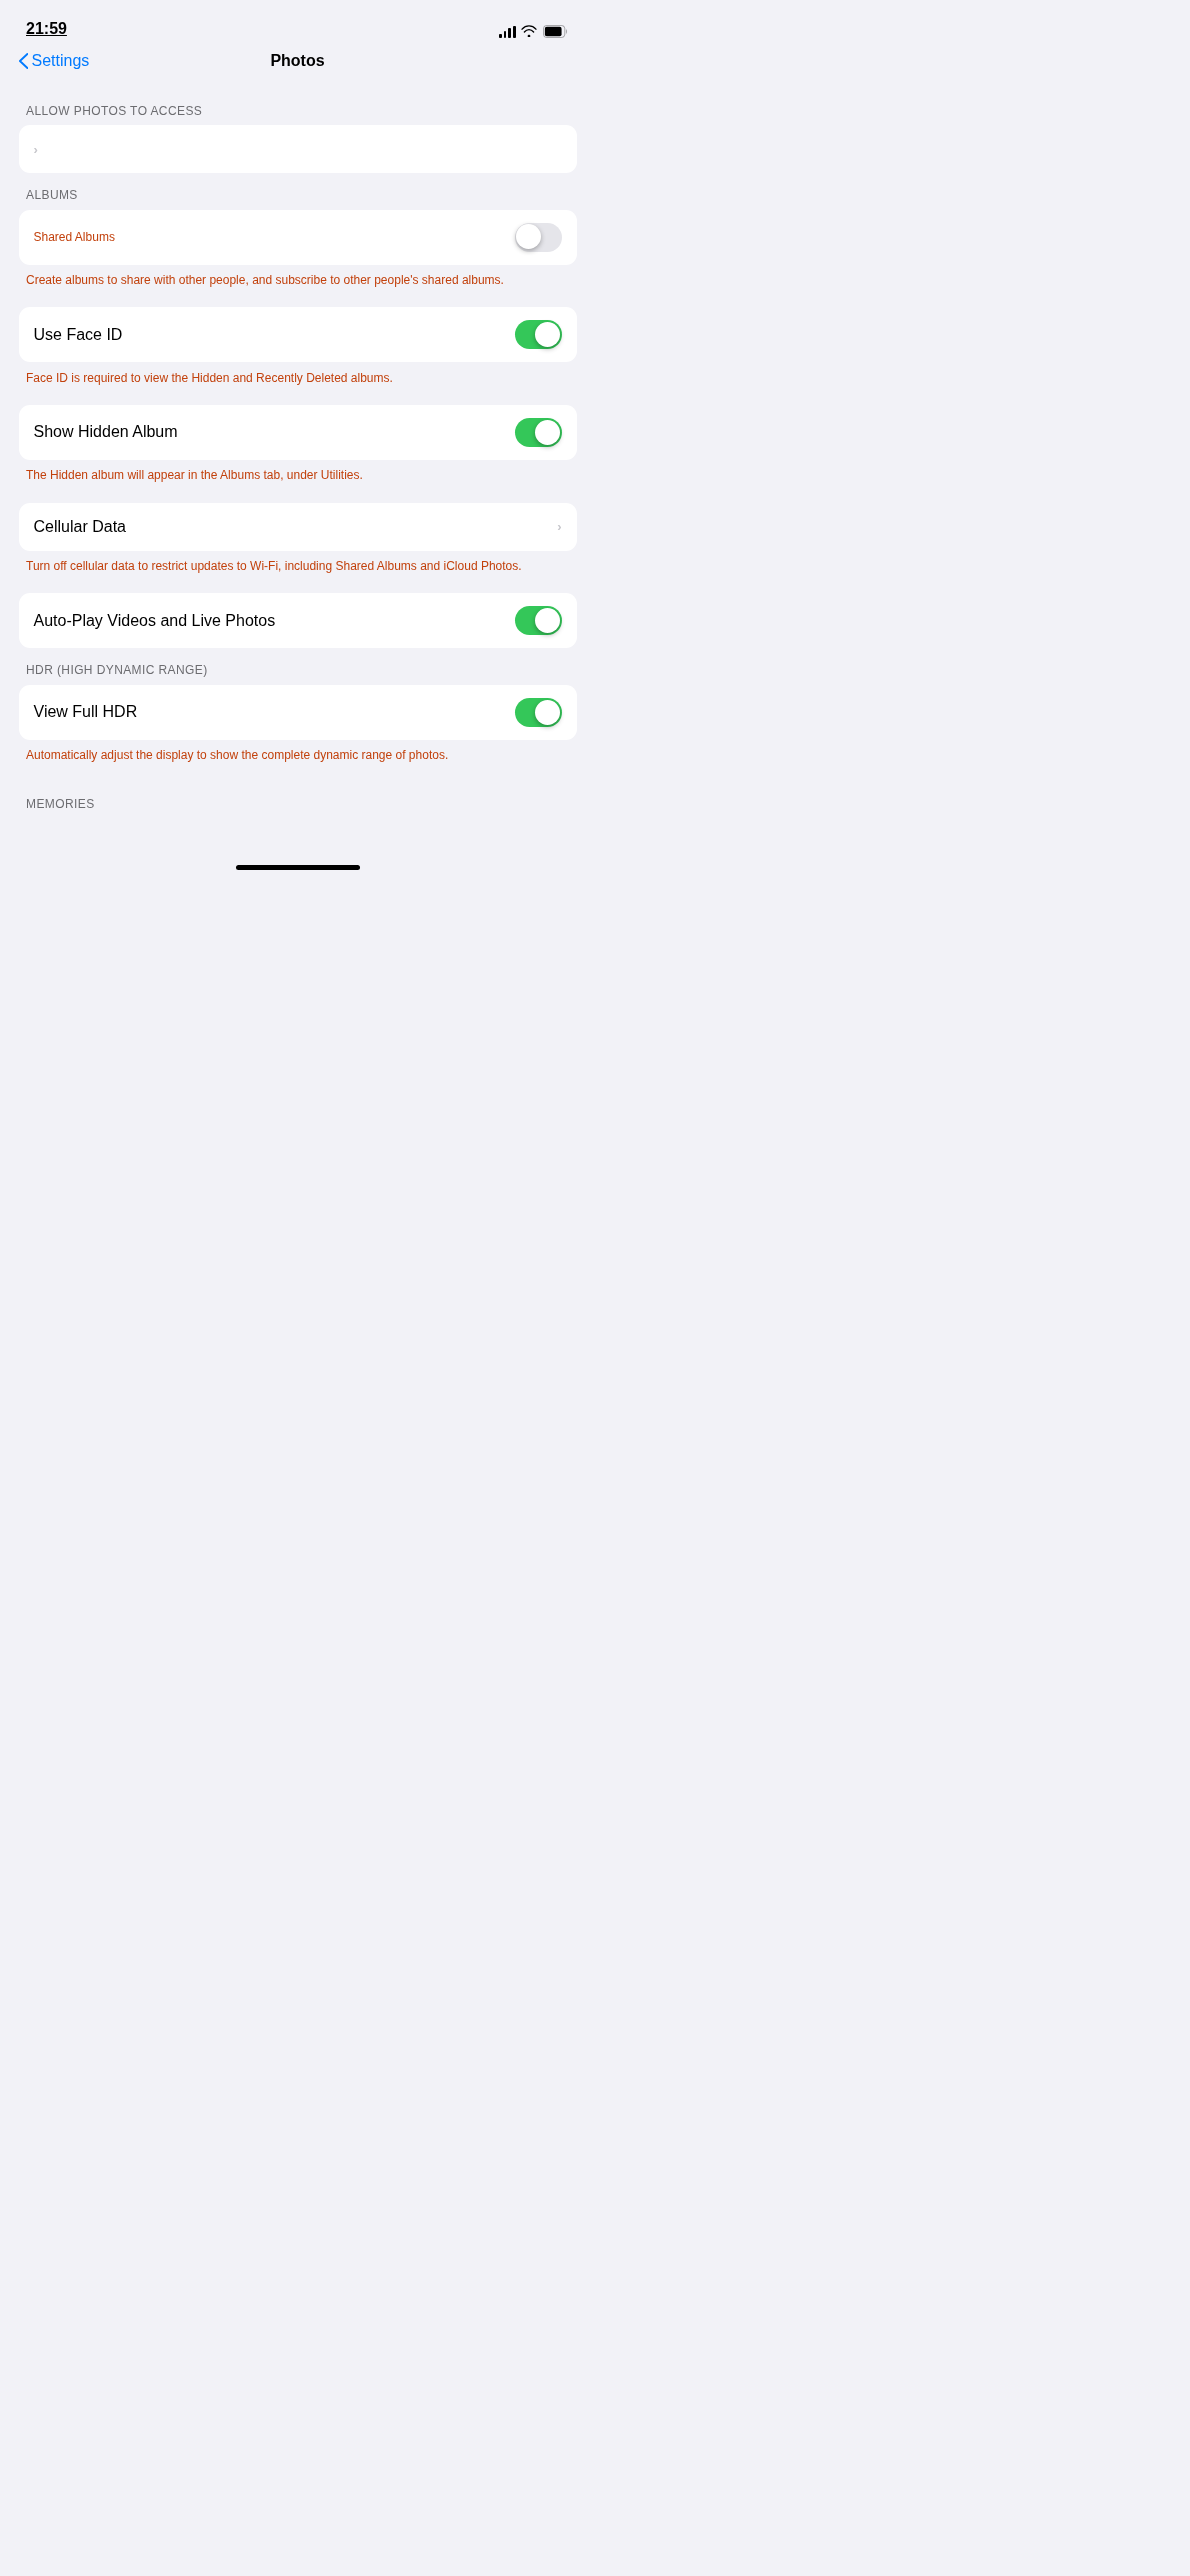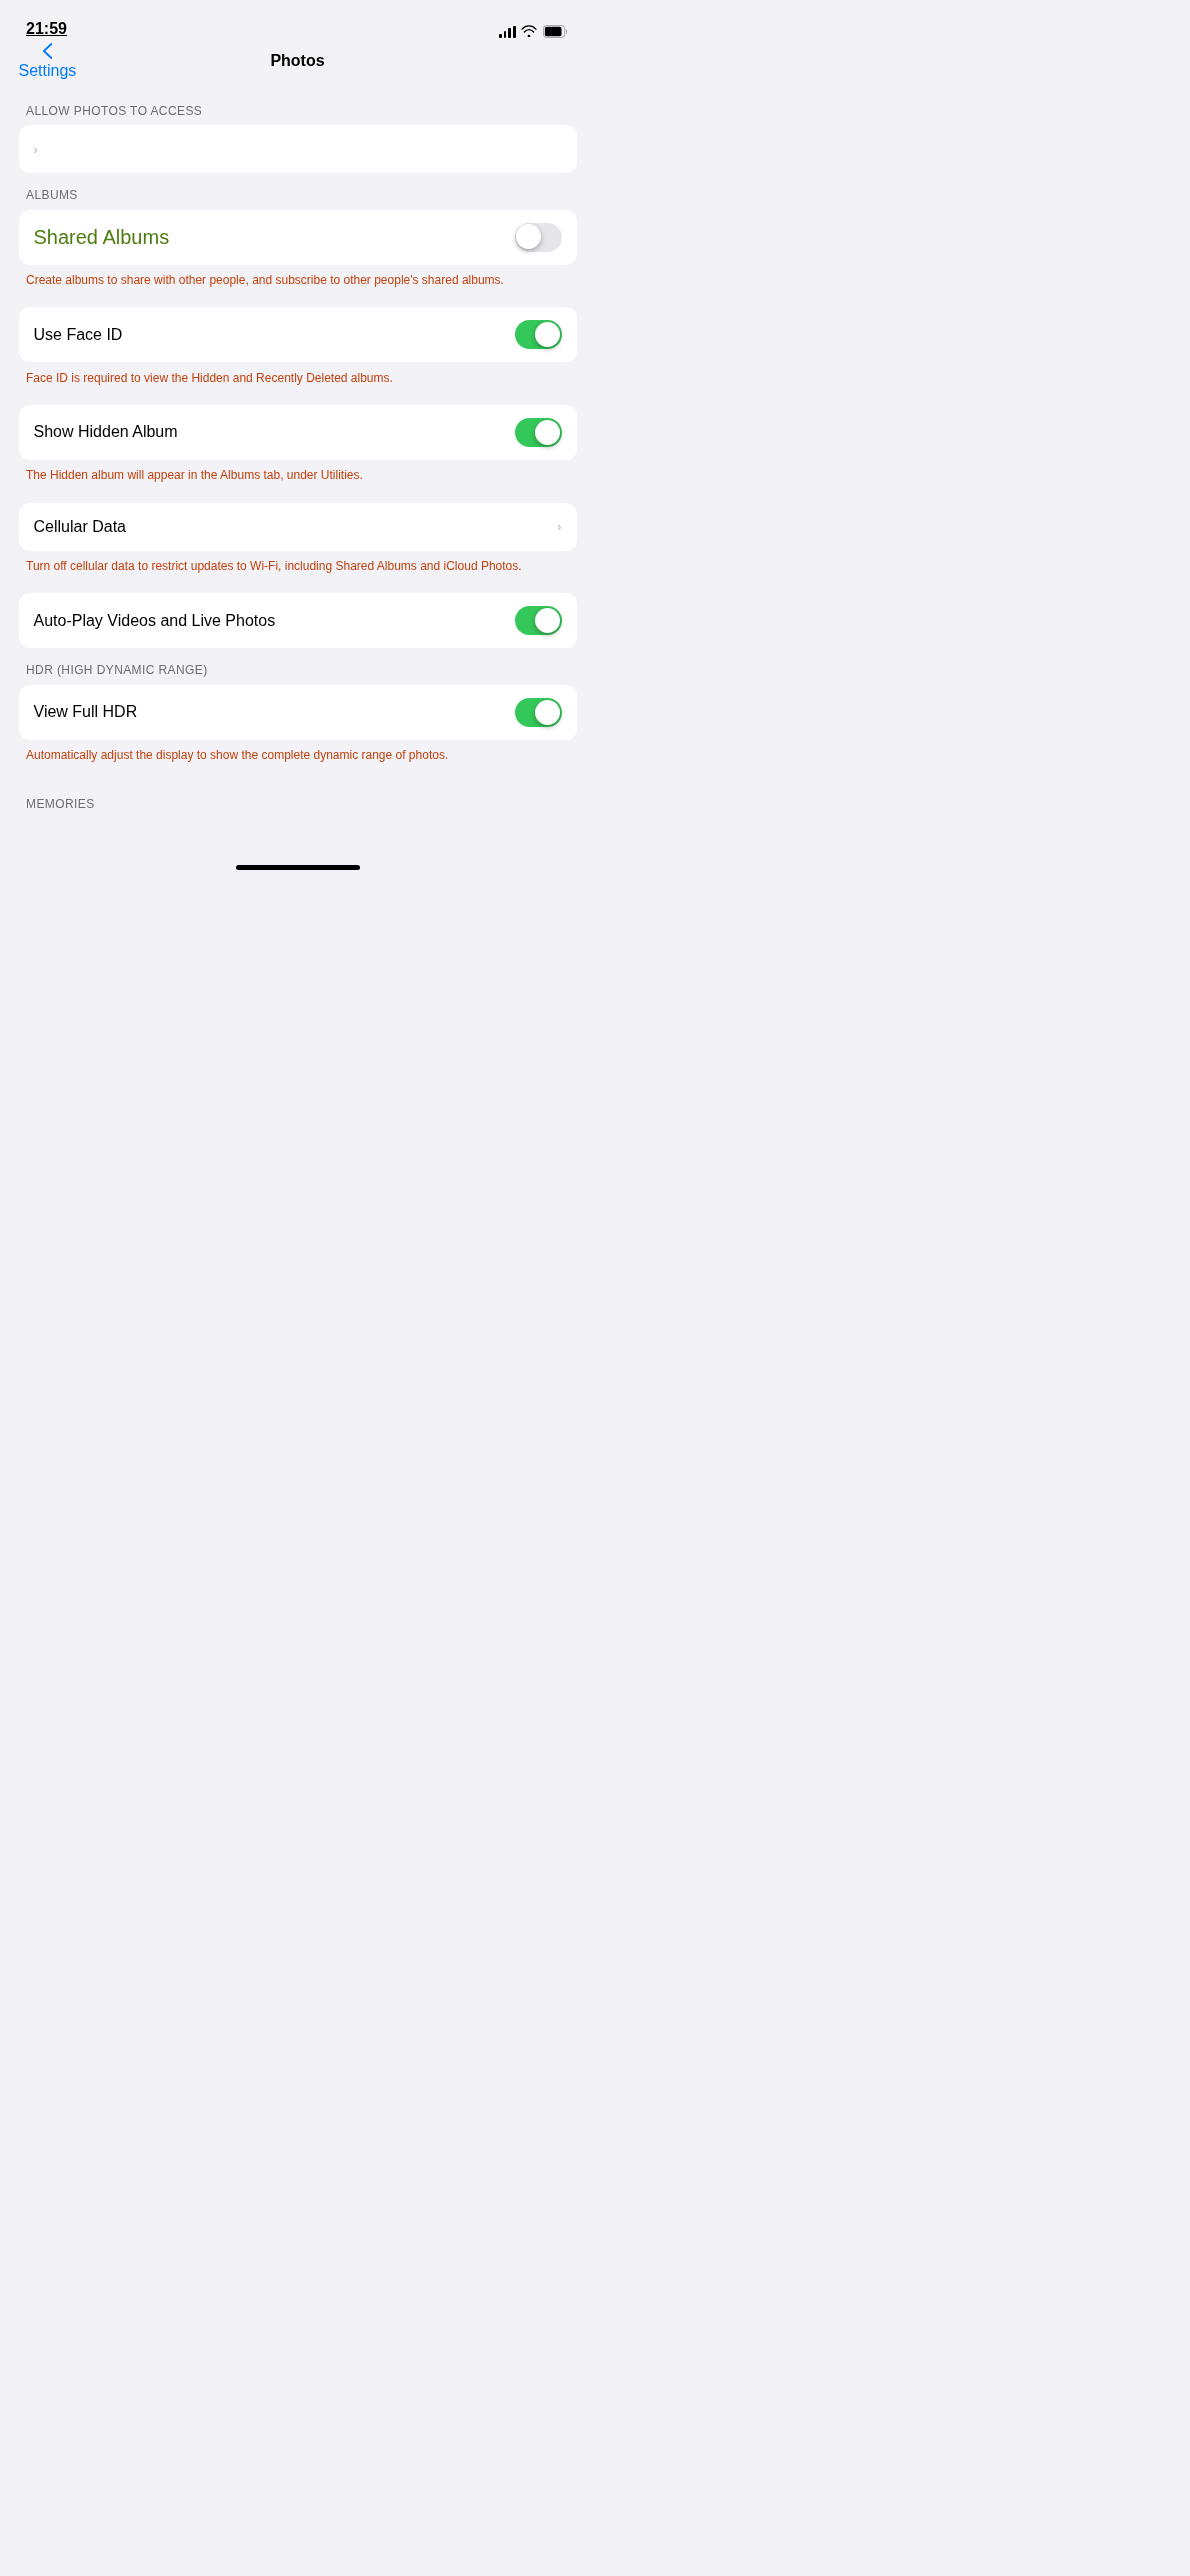--- a/index.html
+++ b/index.html
@@ -55,21 +55,20 @@
     }
     .nav-back {
       position: absolute;
       left: 18.5px;
       display: flex;
       align-items: center;
       color: #007aff;
       font-size: 16px;
       cursor: pointer;
       gap: 3.7px;
-      flex-direction: column;
     }
     .nav-title {
       font-size: 16px;
       font-weight: 600;
       color: #000;
     }
 
     
     .content {
       padding: 7.4px 0 37px;
@@ -123,22 +122,22 @@
       display: flex;
       align-items: center;
       gap: 13px;
       flex: 1;
     }
     .row-label {
       font-size: 16px;
       color: #000;
     }
     .row-label-muted {
-      font-size: 20px;
-      color: #4d7c0f;
+      font-size: 12px;
+      color: #c2410c;
     }
 
     
     .siri-icon {
       width: 33px;
       height: 33px;
       border-radius: 7.4px;
       background: linear-gradient(135deg, #000 0%, #1a1a2e 30%, #16213e 60%, #0f3460 100%);
       display: flex;
       align-items: center;

